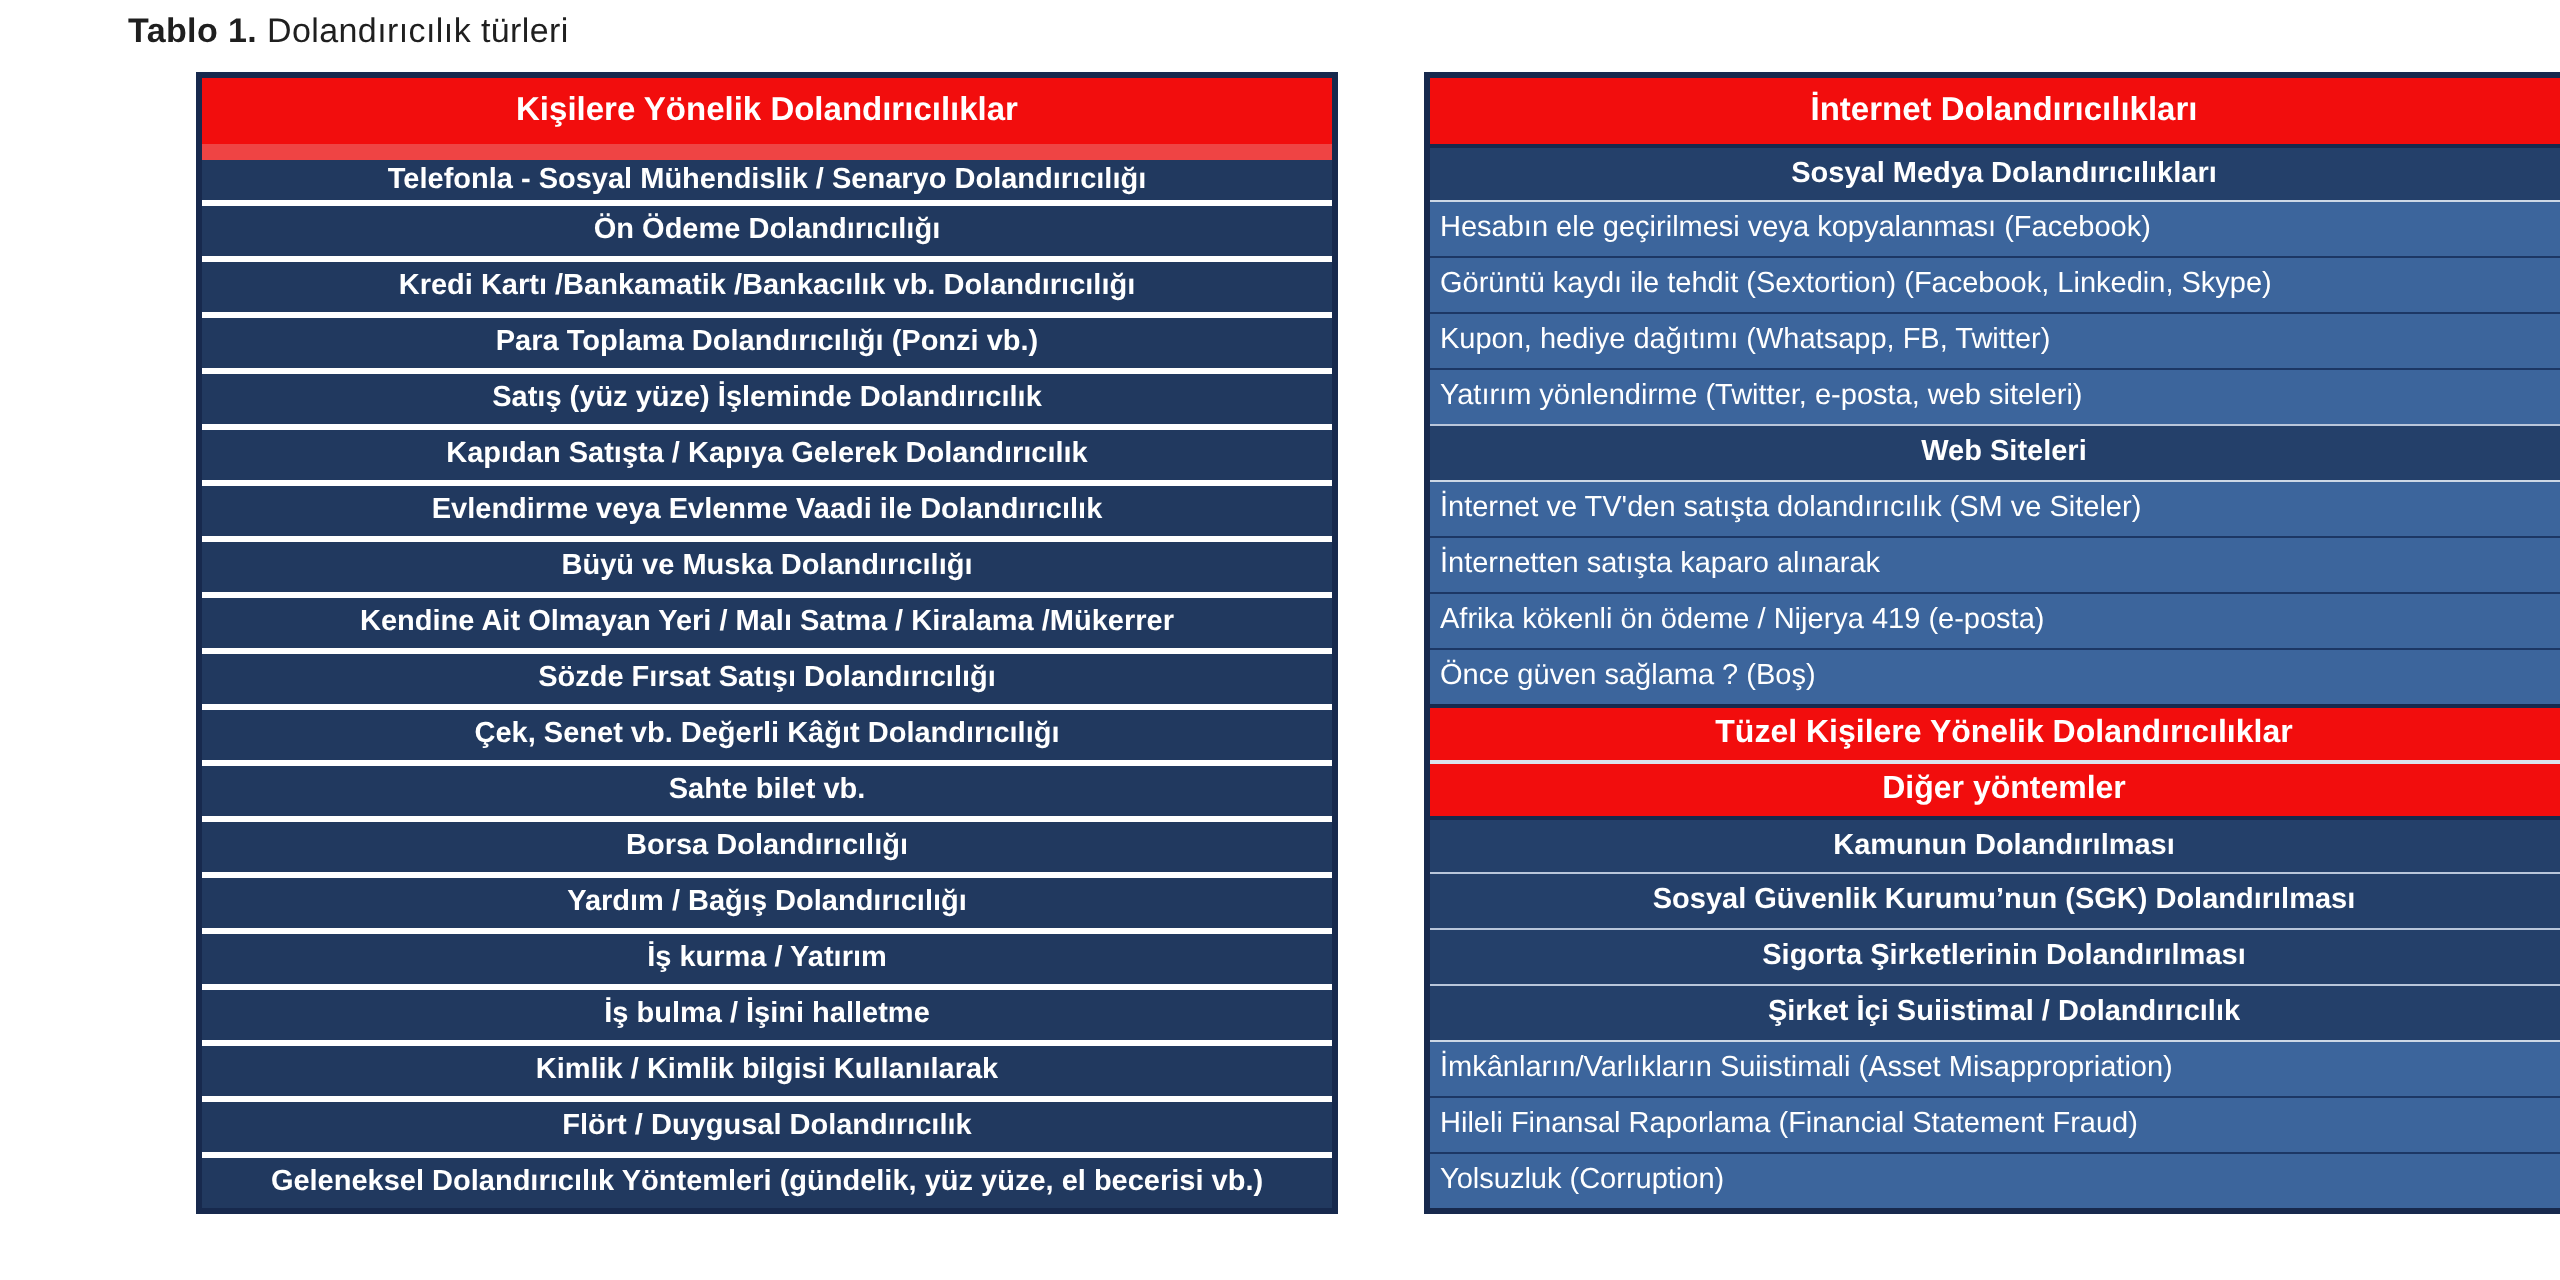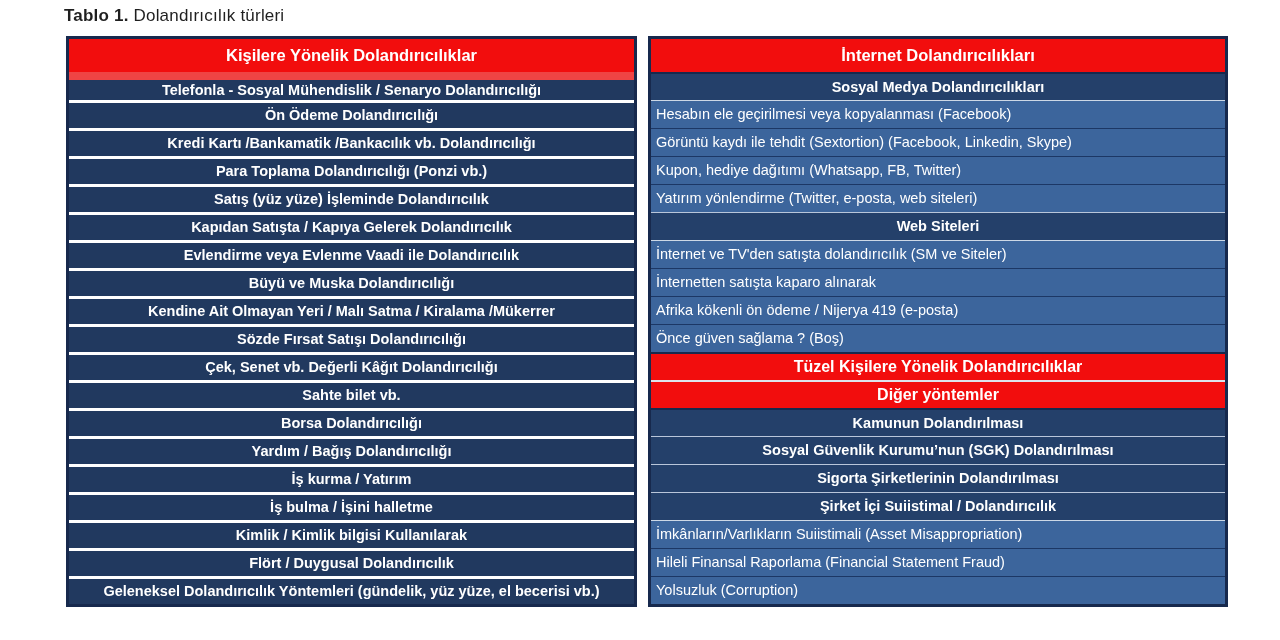--- a/index.html
+++ b/index.html
@@ -26,20 +26,21 @@
     top: 36px;
     display: flex;
     gap: 11px;
   }
   .table {
     box-sizing: border-box;
     border: 3px solid #17294d;
     display: flex;
     flex-direction: column;
     background: #404040;
+    margin-left: 32px;
   }
   .table.left  { width: 571px; }
   .table.right { width: 580px; }
   .row {
     box-sizing: border-box;
     height: 28px;
     display: flex;
     align-items: center;
     justify-content: center;
     color: #ffffff;

